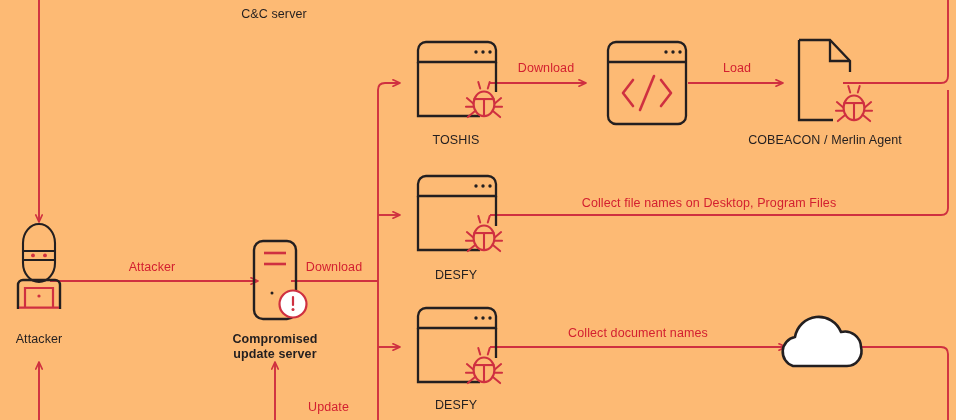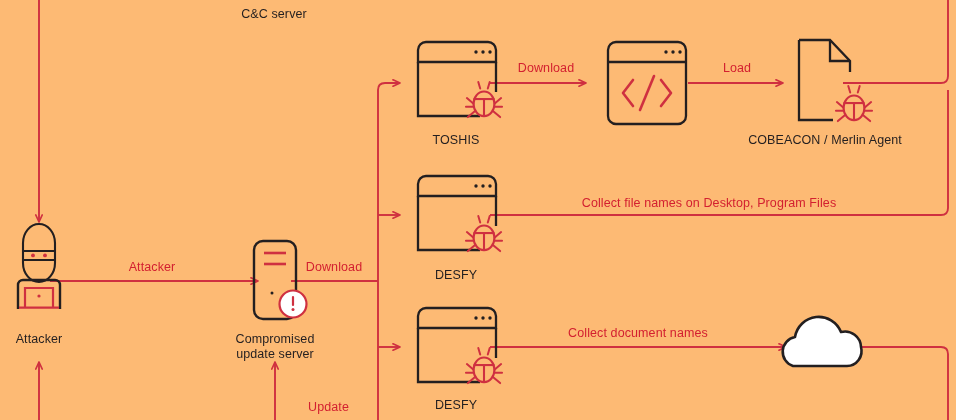--- a/index.html
+++ b/index.html
@@ -190,21 +190,21 @@
 
     <g transform="translate(827,352)">
       <path d="M-34,14 a15,15 0 0 1 2,-29 a24,24 0 0 1 46,-5 a16,16 0 0 1 20,15 a15,15 0 0 1 -14,19 Z" fill="#ffffff" stroke="#231f20" stroke-width="2.6" stroke-linejoin="round"></path>
     </g>
   </svg>
 
   <div class="node-label" style="left:194px; top:7px; width:160px;">C&amp;C server</div>
 
   <div class="node-label" style="left:-21px; top:332px; width:120px;">Attacker</div>
 
-  <div class="node-label" style="left:205px; top:332px; width:140px;">Compromised
+  <div class="node-label" style="left:205px; top:332px; width:140px;font-weight:bold;">Compromised
 update server</div>
 
   <div class="node-label" style="left:386px; top:133px; width:140px;">TOSHIS</div>
 
 
   <div class="node-label" style="left:725px; top:133px; width:200px;">COBEACON / Merlin Agent</div>
 
   <div class="node-label" style="left:386px; top:268px; width:140px;">DESFY</div>
 
   <div class="node-label" style="left:386px; top:398px; width:140px;">DESFY</div>

